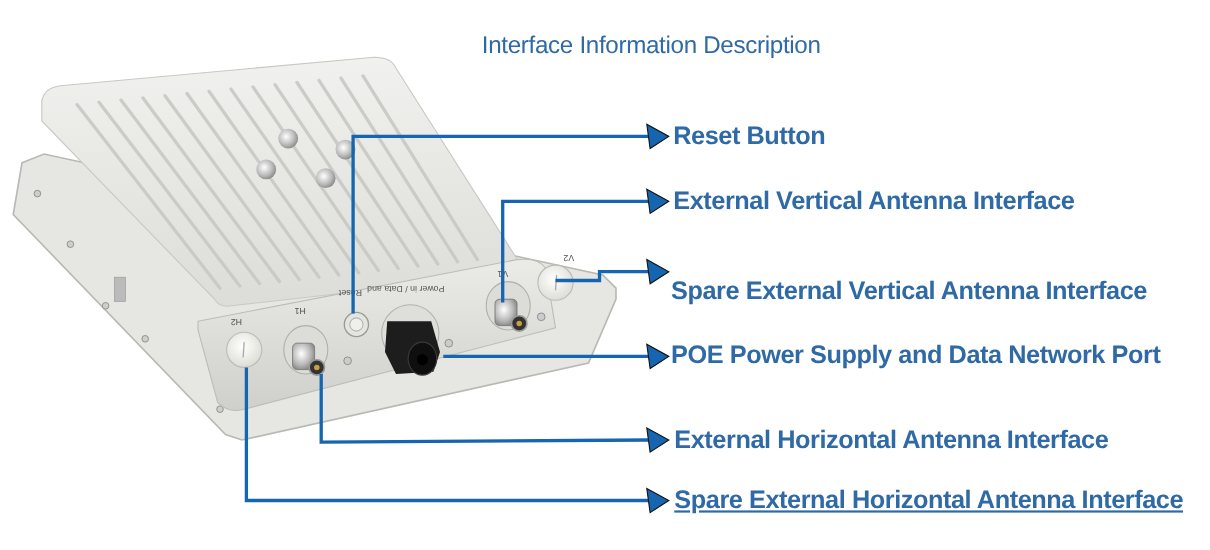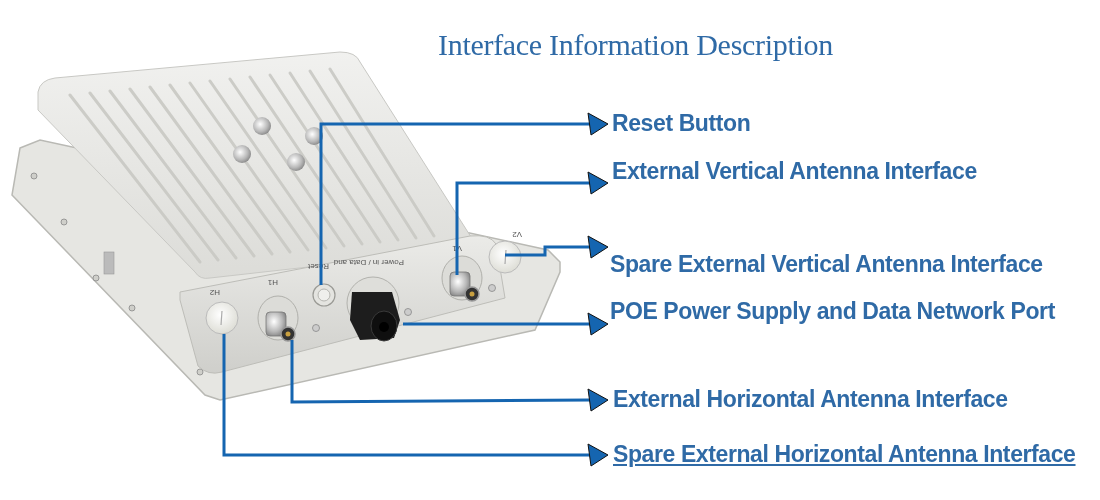--- a/index.html
+++ b/index.html
@@ -1,17 +1,17 @@
 <!DOCTYPE html>
 <html><head>
 <meta charset="utf-8">
 <style>
   html,body{margin:0;padding:0;background:#ffffff;}
   body{width:1100px;height:500px;position:relative;overflow:hidden;font-family:"Liberation Sans",sans-serif;}
-  .title{position:absolute;left:438px;top:28px;font-size:30px;color:#2f6aa6;letter-spacing:-0.3px;font-family:Liberation Serif, serif;}
+  .title{position:absolute;left:438px;top:28px;font-size:22px;color:#2f6aa6;letter-spacing:-0.3px;font-family:Liberation Sans, sans-serif;}
   .label{position:absolute;font-size:23px;font-weight:bold;color:#2f6aa6;letter-spacing:-0.4px;white-space:nowrap;font-family:"Liberation Sans",sans-serif;}
   svg.art{position:absolute;left:0;top:0;}
   .devtxt{font-family:"Liberation Sans",sans-serif;font-size:8px;fill:#555;}
 </style>
 </head>
 <body>
 
 <div class="title">Interface Information Description</div>
 
 <svg class="art" width="1100" height="500" viewBox="0 0 1100 500">
@@ -125,17 +125,17 @@
     <polygon points="588,113 608,124 591,135"></polygon>
     <polygon points="588,172 608,183 591,194"></polygon>
     <polygon points="588,236 608,247 591,258"></polygon>
     <polygon points="588,313 608,324 591,335"></polygon>
     <polygon points="588,389 608,400 591,411"></polygon>
     <polygon points="588,444 608,455 591,466"></polygon>
   </g>
 </svg>
 
 <div class="label" style="left:612px;top:110px;">Reset Button</div>
-<div class="label" style="left:612px;top:158px;">External Vertical Antenna Interface</div>
+<div class="label" style="left:612px;top:169px;">External Vertical Antenna Interface</div>
 <div class="label" style="left:610px;top:251px;">Spare External Vertical Antenna Interface</div>
-<div class="label" style="left:610px;top:298px;">POE Power Supply and Data Network Port</div>
+<div class="label" style="left:610px;top:309px;">POE Power Supply and Data Network Port</div>
 <div class="label" style="left:613px;top:386px;">External Horizontal Antenna Interface</div>
 <div class="label" style="left:613px;top:441px;text-decoration:underline;">Spare External Horizontal Antenna Interface</div>
 
 </body></html>

